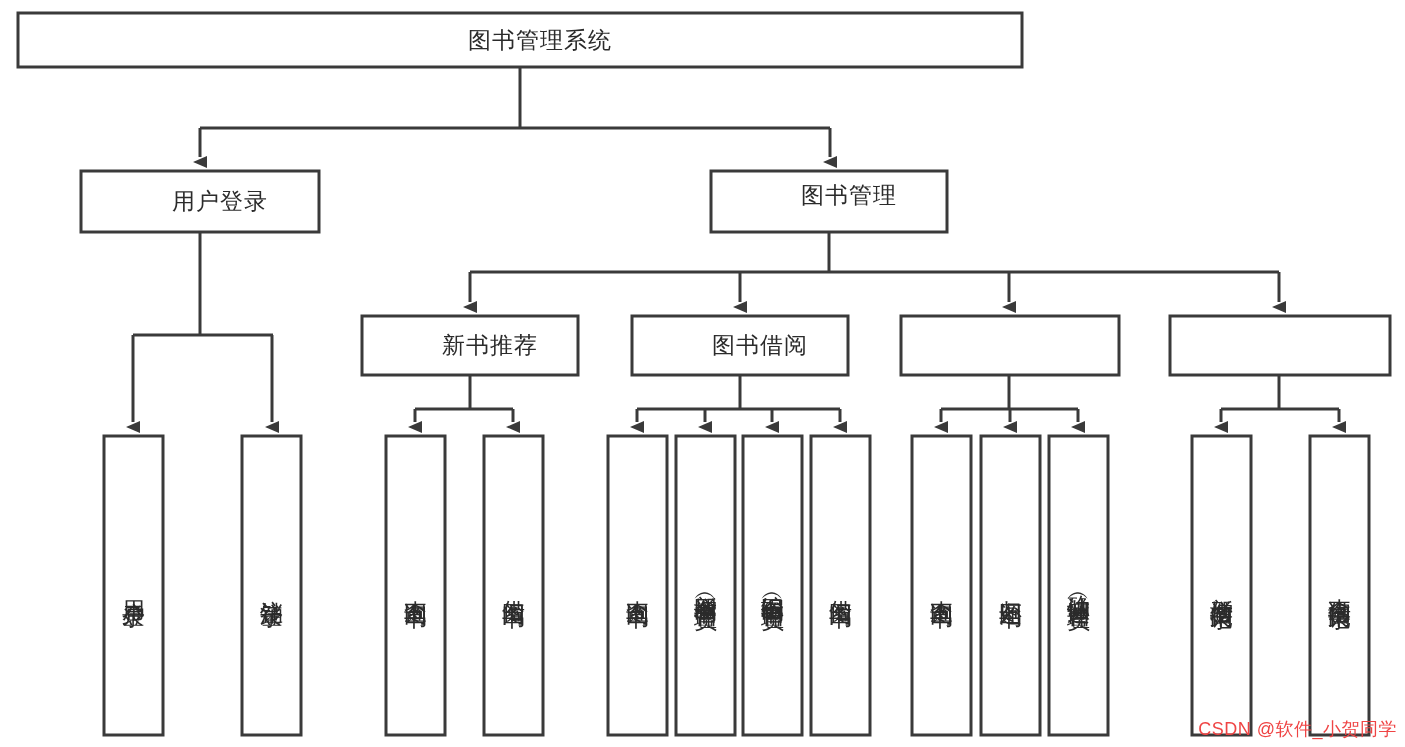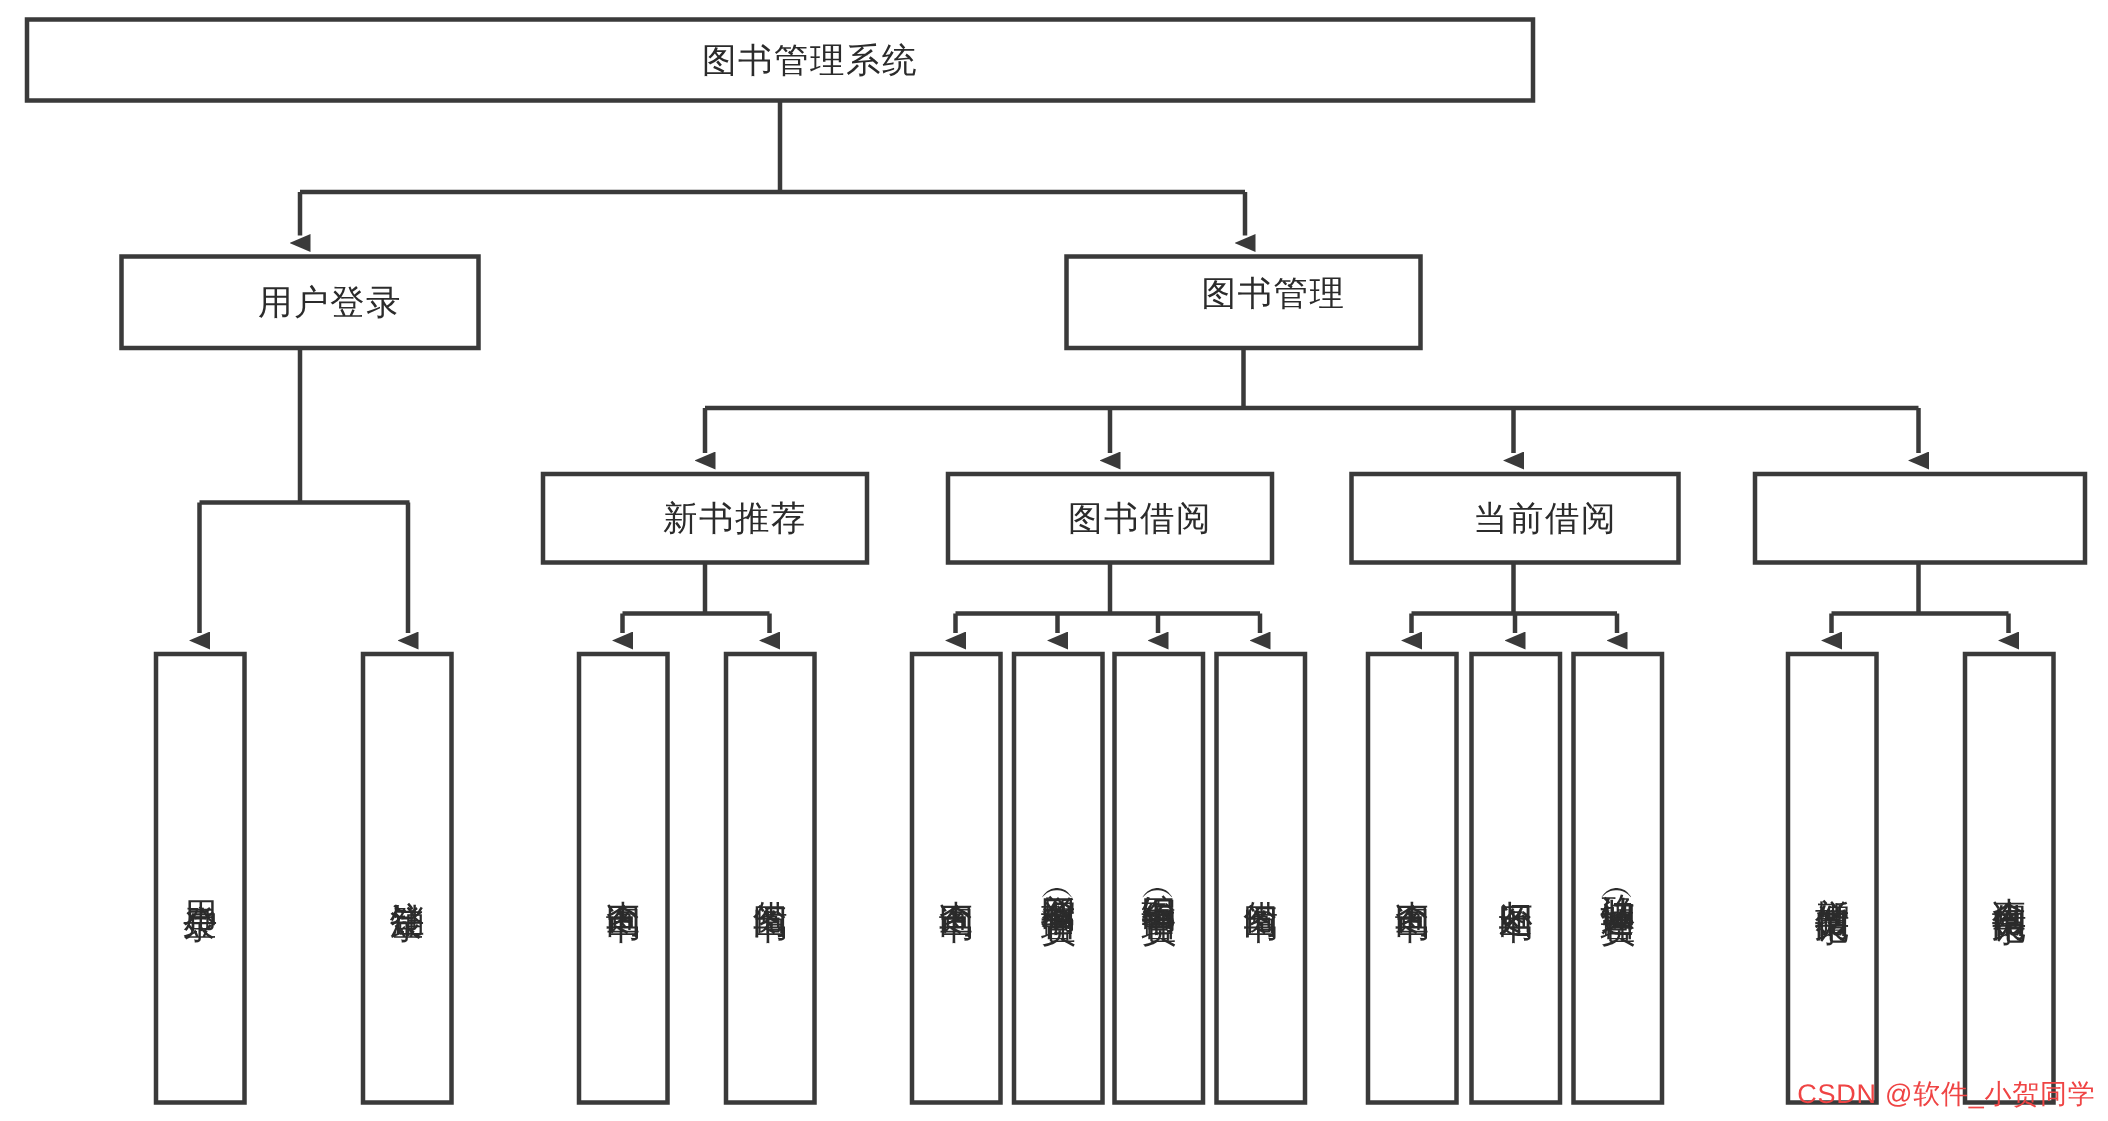--- a/index.html
+++ b/index.html
@@ -98,21 +98,20 @@
     <path class="link-line" d="M1339,409 L1339,422" marker-end="url(#arrow)"></path>
   </svg>
 
   <div class="h-label" style="left:18px;top:13px;width:1004px;height:54px;">图书管理系统</div>
 
   <div class="h-label" style="left:81px;top:171px;width:238px;height:61px;">用户登录</div>
   <div class="h-label" style="left:711px;top:171px;width:236px;height:48px;">图书管理</div>
 
   <div class="h-label" style="left:362px;top:316px;width:216px;height:59px;">新书推荐</div>
   <div class="h-label" style="left:632px;top:316px;width:216px;height:59px;">图书借阅</div>
-  <div class="h-label" style="left:901px;top:316px;width:218px;height:59px;">当前借阅</div>
 
   <div class="v-label" style="left:104px;top:436px;width:59px;height:299px;">用户登录</div>
   <div class="v-label" style="left:242px;top:436px;width:59px;height:299px;">注销登录</div>
   <div class="v-label" style="left:386px;top:436px;width:59px;height:299px;">查询图书</div>
   <div class="v-label" style="left:484px;top:436px;width:59px;height:299px;">借阅图书</div>
   <div class="v-label" style="left:608px;top:436px;width:59px;height:299px;">查询图书</div>
   <div class="v-label" style="left:676px;top:436px;width:59px;height:299px;">新增图书（管理员）</div>
   <div class="v-label" style="left:743px;top:436px;width:59px;height:299px;">编辑图书（管理员）</div>
   <div class="v-label" style="left:811px;top:436px;width:59px;height:299px;">借阅图书</div>
   <div class="v-label" style="left:912px;top:436px;width:59px;height:299px;">查询图书</div>

